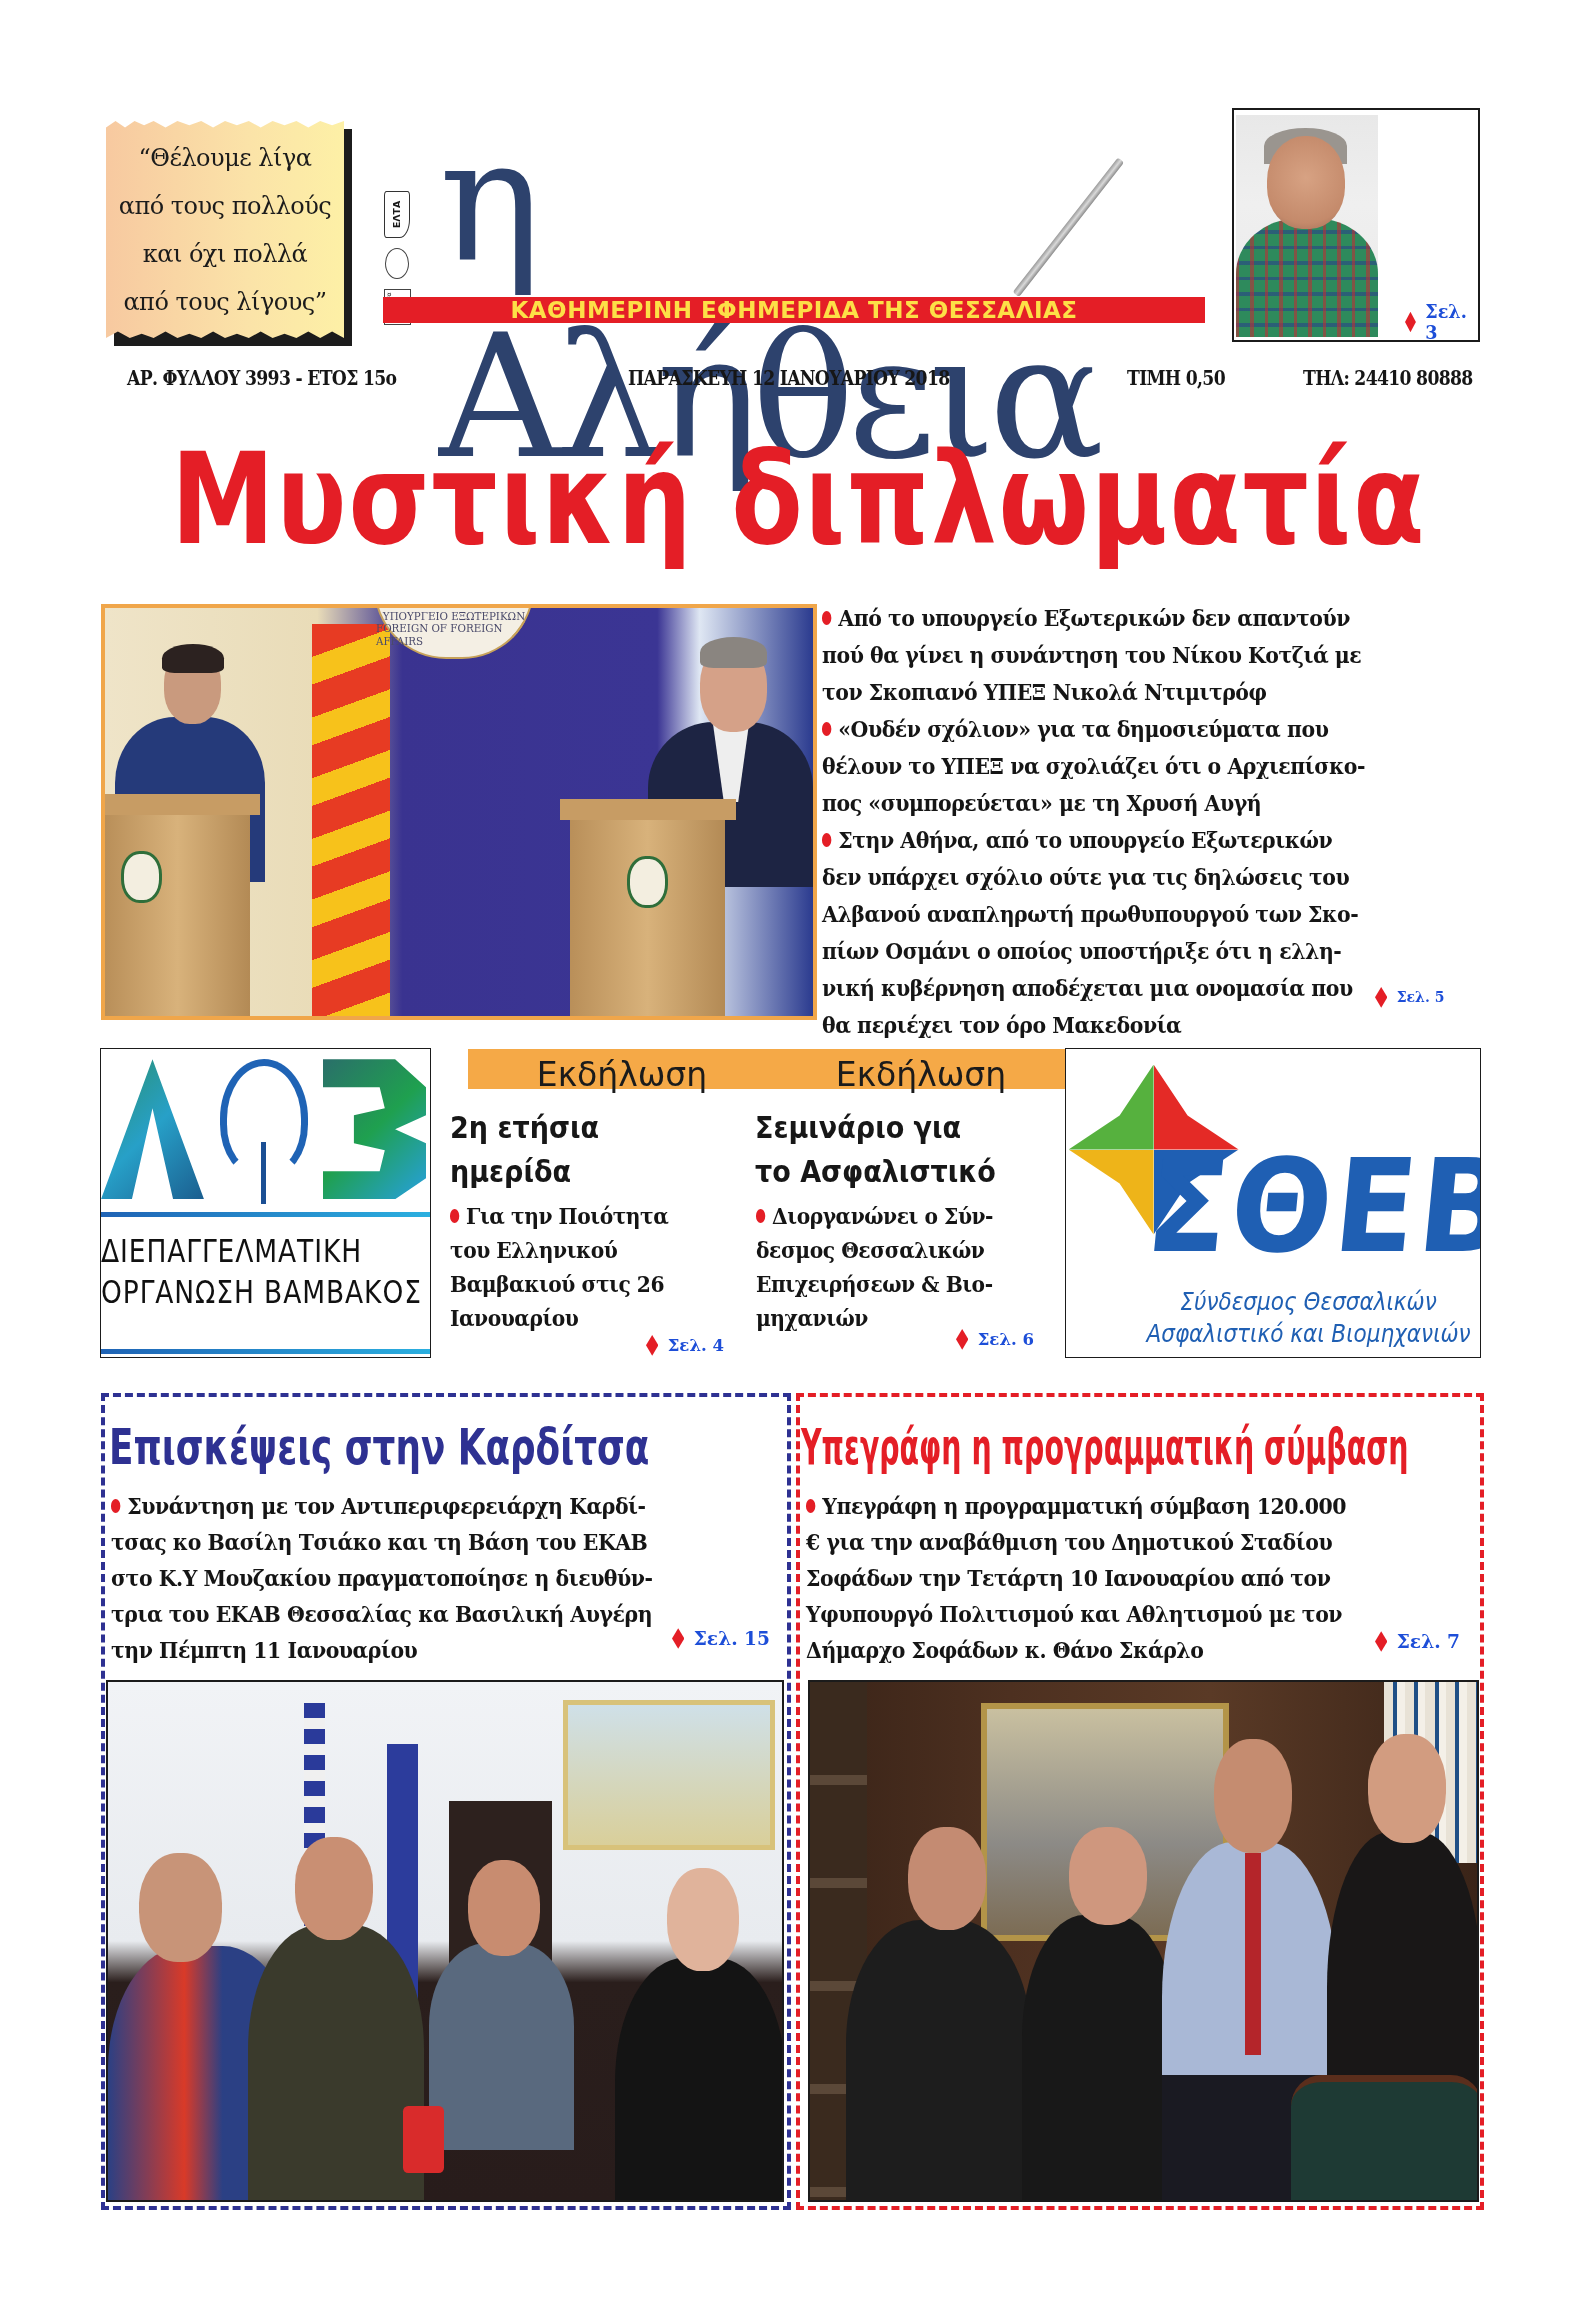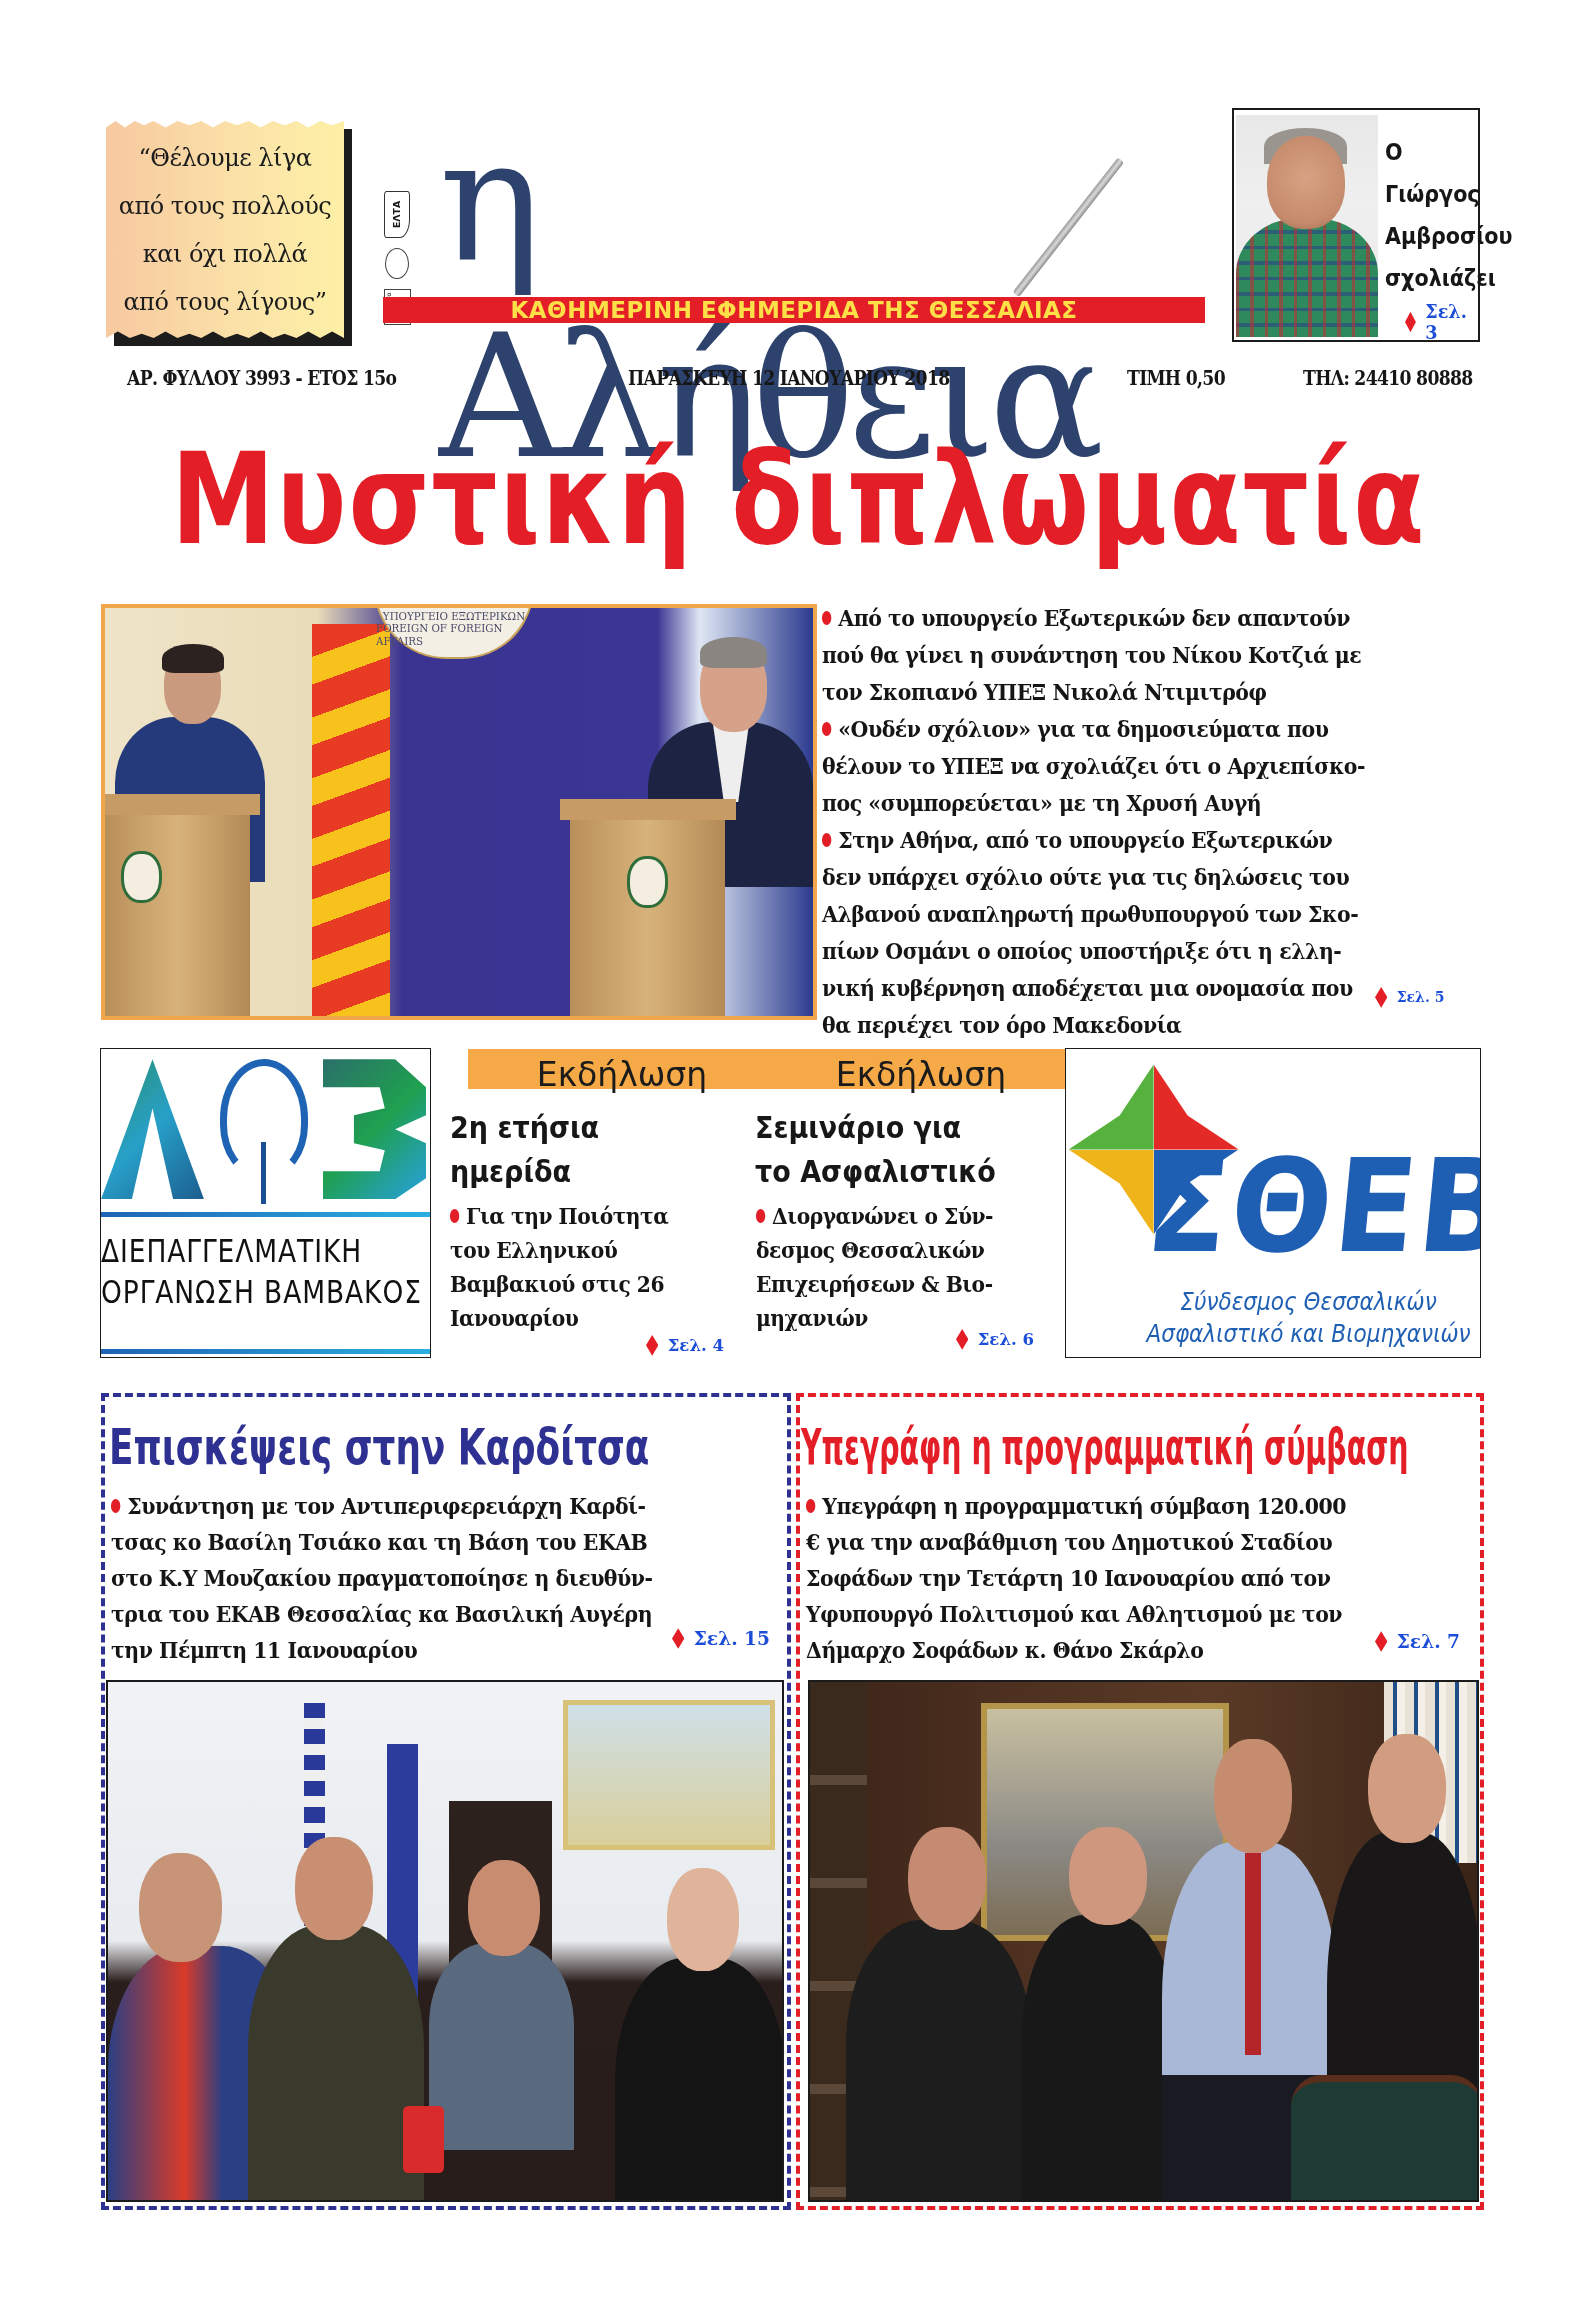--- a/index.html
+++ b/index.html
@@ -144,25 +144,20 @@
 <div class="abs logo-title">η Αλήθεια</div>
 <div class="abs pen"></div>
 <div class="abs tagline-bar">ΚΑΘΗΜΕΡΙΝΗ ΕΦΗΜΕΡΙΔΑ ΤΗΣ ΘΕΣΣΑΛΙΑΣ</div>
 
 <div class="abs columnist-box">
   <div class="columnist-photo">
     <div class="shirt"></div>
     <div class="hair"></div>
     <div class="head"></div>
   </div>
-  <div class="columnist-text">
-    <div>Ο Γιώργος</div>
-    <div>Αμβροσίου</div>
-    <div>σχολιάζει</div>
-  </div>
   <div class="columnist-ref page-ref">
     <span class="diamond"></span>
     <span>Σελ. 3</span>
   </div>
 </div>
 
 <div class="abs info-line" style="left:127px;">ΑΡ. ΦΥΛΛΟΥ 3993  -  ΕΤΟΣ 15ο</div>
 <div class="abs info-line" style="left:628px;">ΠΑΡΑΣΚΕΥΗ  12  ΙΑΝΟΥΑΡΙΟΥ  2018</div>
 <div class="abs info-line" style="left:1127px;">ΤΙΜΗ 0,50</div>
 <div class="abs info-line" style="left:1303px;">ΤΗΛ: 24410 80888</div>

